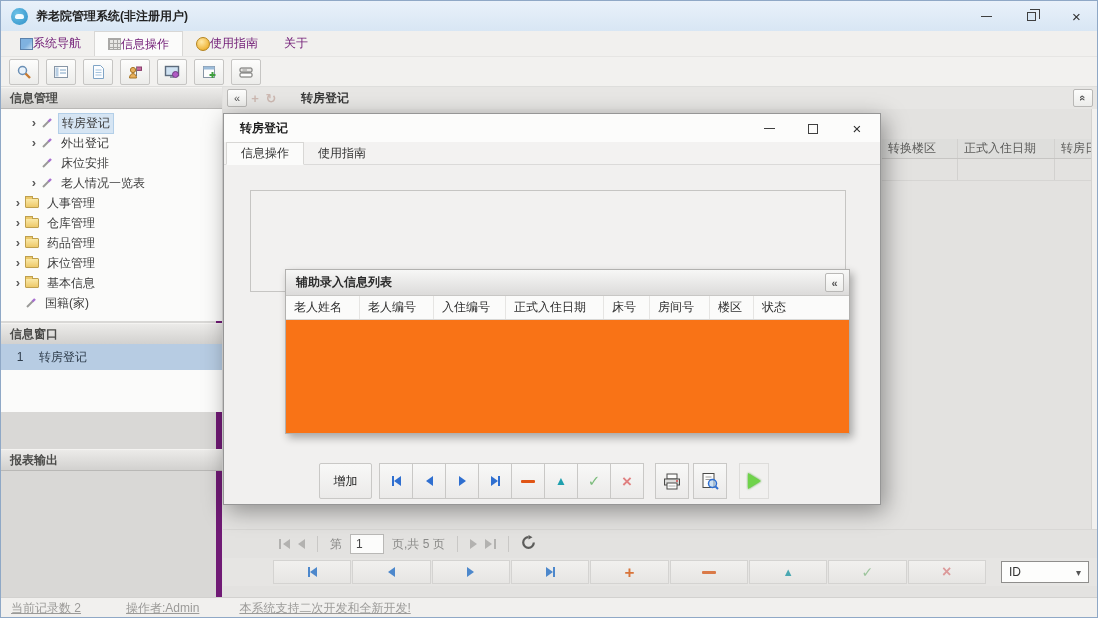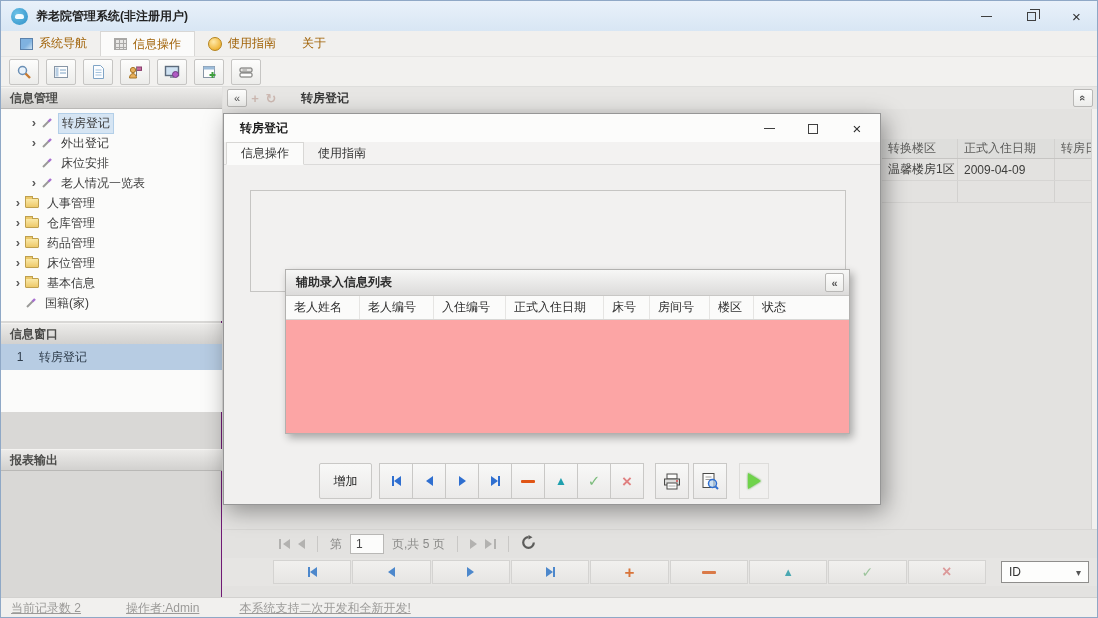--- a/index.html
+++ b/index.html
@@ -15,33 +15,33 @@
   .titlebar .title { font-weight:bold; color:#222; }
   .win-controls { position:absolute; right:0; top:0; height:30px; display:flex; }
   .win-btn { width:45px; height:30px; display:flex; align-items:center; justify-content:center; color:#3f3f3f; }
   .glyph-min { width:11px; height:1px; background:#3f3f3f; display:block; }
   .glyph-restore { width:9px; height:9px; border:1px solid #3f3f3f; position:relative; background:#d8e6f4; }
   .glyph-restore::before { content:""; position:absolute; left:2px; top:-4px; width:9px; height:9px; border:1px solid #3f3f3f; border-bottom:none; border-left:none; }
   .glyph-close { font-size:15px; line-height:1; color:#2d2d2d; }
 
   
   .menubar { position:absolute; left:0; top:30px; width:1098px; height:26px; background:#f1f0ee; display:flex; align-items:stretch; padding-left:6px; border-bottom:1px solid #e6e5e3; }
-  .menu-item { display:flex; align-items:center; gap:6px; padding:0 13px; color:#a16207; }
+  .menu-item { display:flex; align-items:center; padding:0 13px; color:#701a75; }
   .menu-item.active { background:#fbfbfa; border:1px solid #d8d7d5; border-bottom:none; }
   .mi-nav { width:13px; height:12px; border:1px solid #5c82ab; background:linear-gradient(135deg,#7fb2e0 55%,#c9e0f2); flex:none; }
   .mi-grid { width:13px; height:12px; flex:none;
     background:linear-gradient(#a9a8a6 1px,transparent 1px) 0 0/4px 4px, linear-gradient(90deg,#a9a8a6 1px,transparent 1px) 0 0/4px 4px, #e8e7e5; border:1px solid #a9a8a6; }
   .mi-help { width:14px; height:14px; border-radius:50%; background:radial-gradient(circle at 38% 32%,#ffe9a8,#f0b73c 70%,#c9901e); border:1px solid #b5831c; flex:none; }
 
   
   .toolbar { position:absolute; left:0; top:56px; width:1098px; height:30px; background:#f2f1ef; display:flex; align-items:center; gap:7px; padding-left:8px; border-bottom:1px solid #dededc; }
   .tool-btn { width:30px; height:26px; background:linear-gradient(#fdfdfc,#ececea); border:1px solid #c6c5c3; border-radius:2px; display:flex; align-items:center; justify-content:center; }
 
   
-  .sidebar { position:absolute; left:0; top:86px; width:221px; height:510px; background:#d9d8d6; border-right:1px solid #701a75; }
+  .sidebar { position:absolute; left:0; top:86px; width:221px; height:510px; background:#d9d8d6; border-right:6px solid #701a75; }
   .panel-header { position:absolute; left:0; width:221px; height:22px; line-height:21px; padding-left:9px; font-weight:bold; color:#4b4b49;
     background:linear-gradient(#ecebe9,#d2d1cf); border-top:1px solid #f4f3f1; border-bottom:1px solid #b9b8b6; }
   .sb-tree { position:absolute; left:0; top:22px; width:221px; height:212px; background:#fbfbfa; padding-top:4px; }
   .tree-item { height:20px; display:flex; align-items:center; color:#3c3c3c; }
   .tree-item .arrow { width:14px; text-align:center; color:#5a5a5a; font-weight:bold; font-size:13px; line-height:18px; }
   .tree-item .arrow.none { visibility:hidden; }
   .lvl2 { padding-left:26px; }
   .lvl1 { padding-left:10px; }
   .wand-icon, .folder-icon { flex:none; margin-right:5px; }
   .folder-icon { width:14px; height:10px; background:linear-gradient(#fae9a8,#edc96a); border:1px solid #bfa04e; border-radius:1px; position:relative; }
@@ -99,21 +99,21 @@
   .dialog { position:absolute; left:222px; top:112px; width:658px; height:392px; background:#f1f0ef; border:1px solid #969696; box-shadow:4px 6px 22px rgba(0,0,0,.38); }
   .dlg-title { height:28px; background:#fcfcfb; display:flex; align-items:center; padding-left:16px; }
   .dlg-title .t { font-weight:bold; color:#1e1e1e; }
   .dlg-controls { position:absolute; right:1px; top:1px; display:flex; }
   .dlg-controls .win-btn { width:44px; height:27px; }
   .dlg-tabs { height:23px; background:#f3f2f1; border-bottom:1px solid #dbdad9; display:flex; padding-left:2px; }
   .dlg-tab { padding:0 14px; display:flex; align-items:center; color:#333; }
   .dlg-tab.active { background:#fbfbfa; border:1px solid #d8d7d5; border-bottom:1px solid #fbfbfa; margin-bottom:-1px; }
   .dlg-body { position:relative; height:340px; }
   .dlg-box { position:absolute; left:26px; top:25px; width:596px; height:102px; background:#f2f1f0; border:1px solid #c6c5c3; }
-  .dlg-panel { position:absolute; left:61px; top:104px; width:565px; height:165px; background:#fca5a5; border:1px solid #b2b1af; box-shadow:3px 4px 8px rgba(0,0,0,.30); }
+  .dlg-panel { position:absolute; left:61px; top:104px; width:565px; height:165px; background:#f97316; border:1px solid #b2b1af; box-shadow:3px 4px 8px rgba(0,0,0,.30); }
   .dlg-panel-header { height:26px; background:linear-gradient(#f7f7f6,#dcdbda); border-bottom:1px solid #c8c7c5; display:flex; align-items:center; padding:0 5px 0 10px; font-weight:bold; color:#2c2c2c; }
   .dlg-panel-header .sq-btn { margin-left:auto; width:19px; height:19px; }
   .helper-cols { display:flex; height:24px; border-bottom:1px solid #d8d7d5; background:#fbfbfa;text-align:right; }
   .hc { display:flex; align-items:center; padding-left:8px; color:#2e2e2e; border-right:1px solid #e6e5e3; overflow:hidden; white-space:nowrap; }
   .hc:nth-child(1){width:74px;flex:none;} .hc:nth-child(2){width:74px;flex:none;} .hc:nth-child(3){width:72px;flex:none;}
   .hc:nth-child(4){width:98px;flex:none;} .hc:nth-child(5){width:46px;flex:none;} .hc:nth-child(6){width:60px;flex:none;}
   .hc:nth-child(7){width:44px;flex:none;} .hc:nth-child(8){flex:1;border-right:none;}
   .dlg-toolbar { position:absolute; left:95px; bottom:6px; display:flex; align-items:center; }
   .dlg-btn { height:36px; background:linear-gradient(#f8f8f7,#ebeae9); border:1px solid #c9c8c6; display:flex; align-items:center; justify-content:center; }
   .add-btn { width:53px; margin-right:7px; color:#222; border-radius:2px; }
@@ -315,25 +315,20 @@
       <div class="sq-btn collapse-up-btn">
           <span class="rot-up">«</span>
         </div>
     </div>
 
     <div class="bg-table">
       <div class="bt-row header">
         <div class="bt-cell bt-c0">转换楼区</div>
         <div class="bt-cell bt-c1">正式入住日期</div>
         <div class="bt-cell bt-c2">转房日</div>
-      </div>
-      <div class="bt-row">
-        <div class="bt-cell bt-c0">温馨楼房1区</div>
-        <div class="bt-cell bt-c1">2009-04-09</div>
-        <div class="bt-cell bt-c2"></div>
       </div>
       <div class="bt-row">
         <div class="bt-cell bt-c0"></div>
         <div class="bt-cell bt-c1"></div>
         <div class="bt-cell bt-c2"></div>
       </div>
     </div>
     <div class="v-scroll"></div>
 
     <div class="pager-row">

